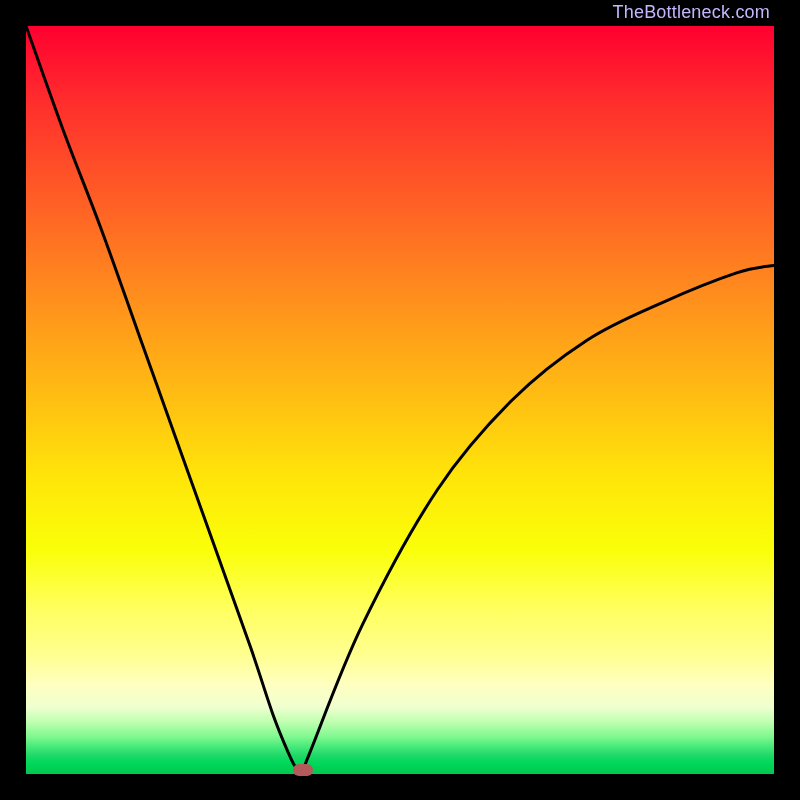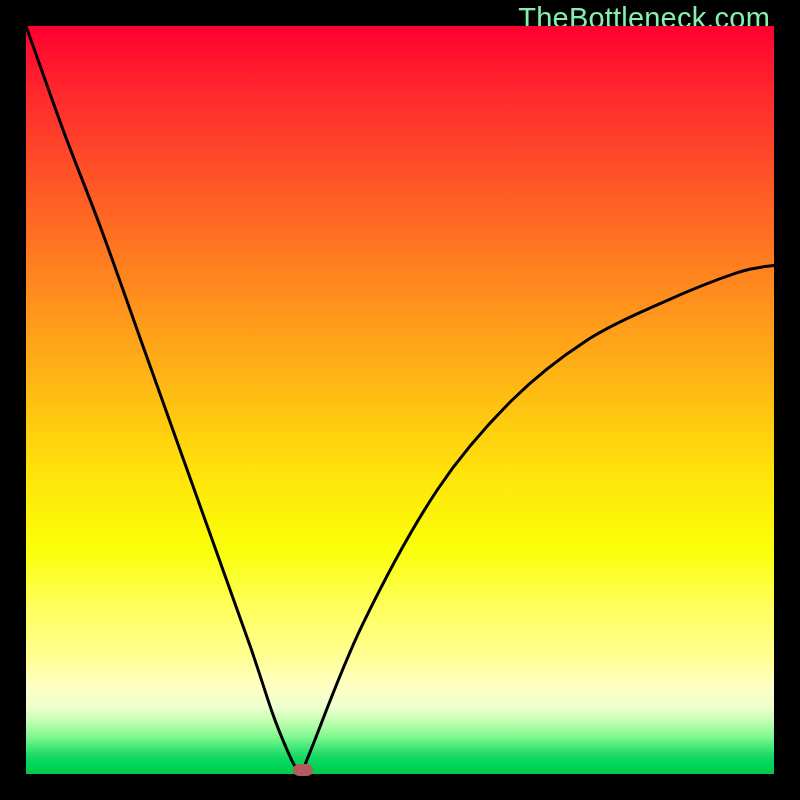--- a/index.html
+++ b/index.html
@@ -34,22 +34,22 @@
       #20d868 97.5%,
       #00d85c 98.5%,
       #00c84c 100%
     );
   }
   .watermark {
     position: absolute;
     top: 2px;
     right: 30px;
     font-family: Arial, Helvetica, sans-serif;
-    font-size: 29px;
-    color: #86efac;
+    font-size: 18px;
+    color: #c4b5fd;
     letter-spacing: 0.2px;
   }
   svg.curve {
     position: absolute;
     left: 0; top: 0;
     width: 100%; height: 100%;
   }
   .marker {
     position: absolute;
     width: 20px;

